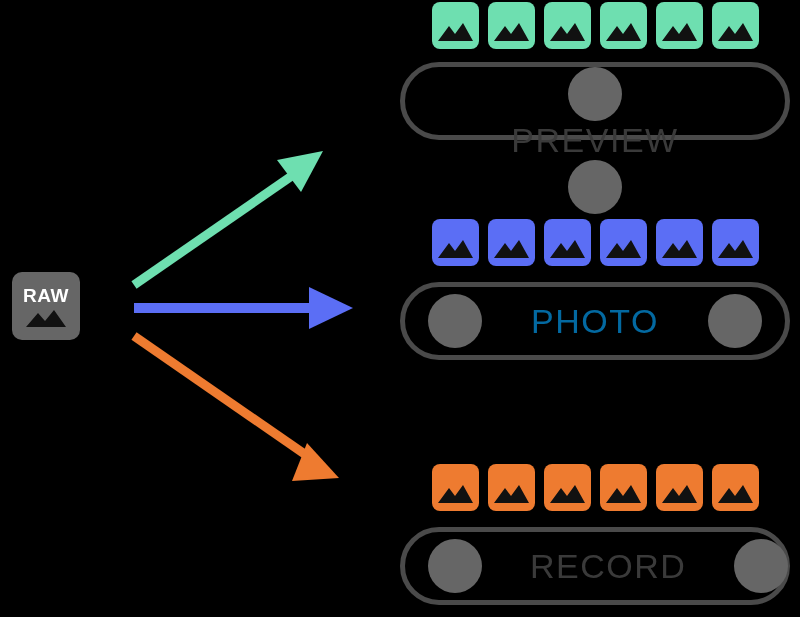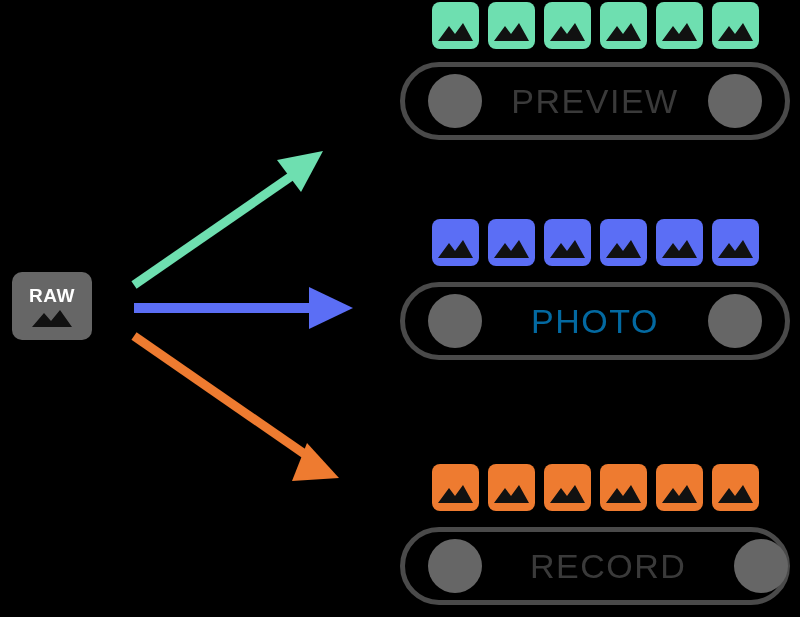--- a/index.html
+++ b/index.html
@@ -14,21 +14,21 @@
     background: #000000;
     overflow: hidden;
     font-family: "Liberation Sans", sans-serif;
   }
 
   
   .raw-tile {
     position: absolute;
     left: 12px;
     top: 272px;
-    width: 80px;
+    width: 68px;
     height: 68px;
     border-radius: 10px;
     background: #666666;
     display: flex;
     flex-direction: column;
     align-items: center;
     justify-content: center;
   }
   .raw-label {
     color: #ffffff;
@@ -168,21 +168,21 @@
         <svg viewBox="0 0 37 22">
           <path d="M1 22 L12 7 L18 15 L26 4 L36 22 Z" fill="#111111"></path>
         </svg>
       </div>
       <div class="frame" style="background: rgb(110, 223, 176);">
         <svg viewBox="0 0 37 22">
           <path d="M1 22 L12 7 L18 15 L26 4 L36 22 Z" fill="#111111"></path>
         </svg>
       </div>
     </div>
-  <div class="pill preview" style="border-color: rgb(74, 74, 74);">
+  <div class="pill preview" style="border-color: rgb(74, 74, 74); flex-direction: column;">
     <div class="roller" style="background: rgb(102, 102, 102);"></div>
     <div class="pill-label" style="color: rgb(58, 58, 58);">PREVIEW</div>
     <div class="roller" style="background: rgb(102, 102, 102);"></div>
   </div>
 
   <div class="frame-strip photo">
       <div class="frame" style="background: rgb(91, 110, 245);">
         <svg viewBox="0 0 37 22">
           <path d="M1 22 L12 7 L18 15 L26 4 L36 22 Z" fill="#111111"></path>
         </svg>

